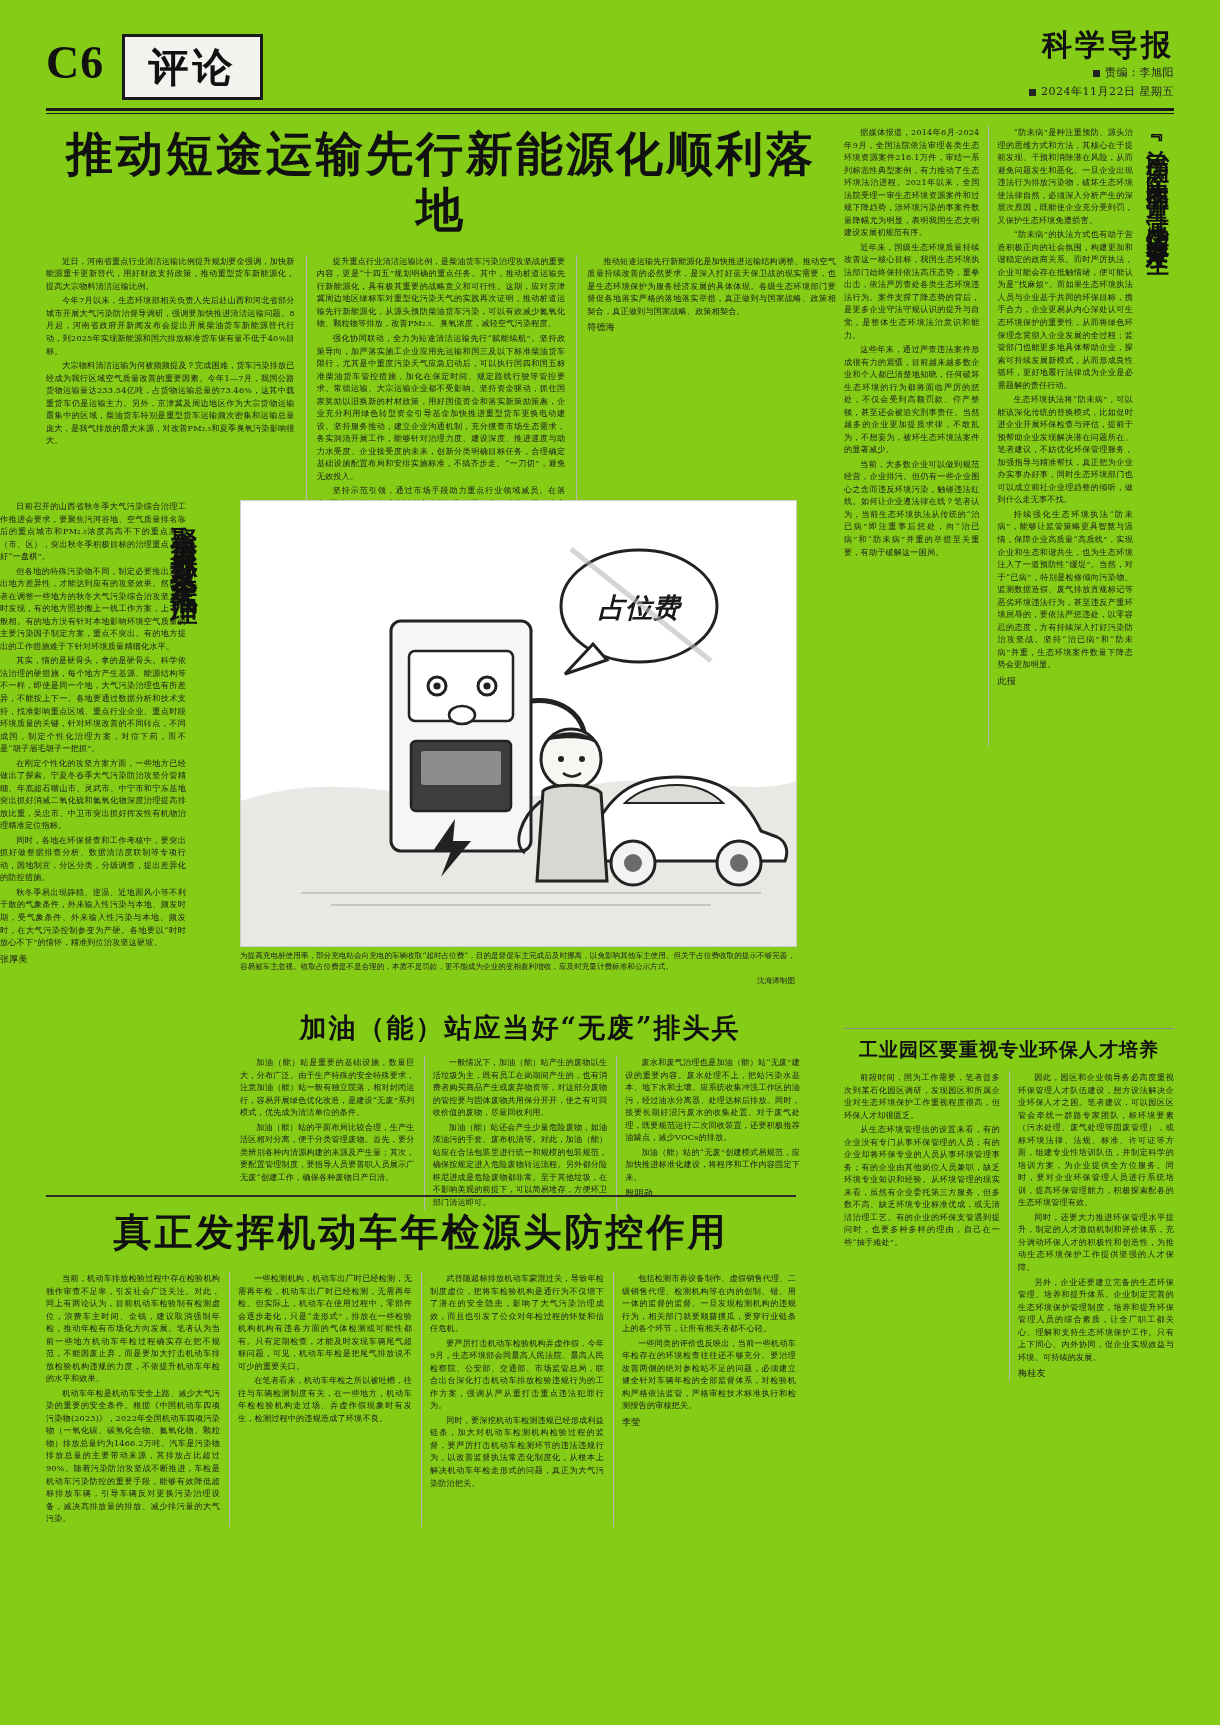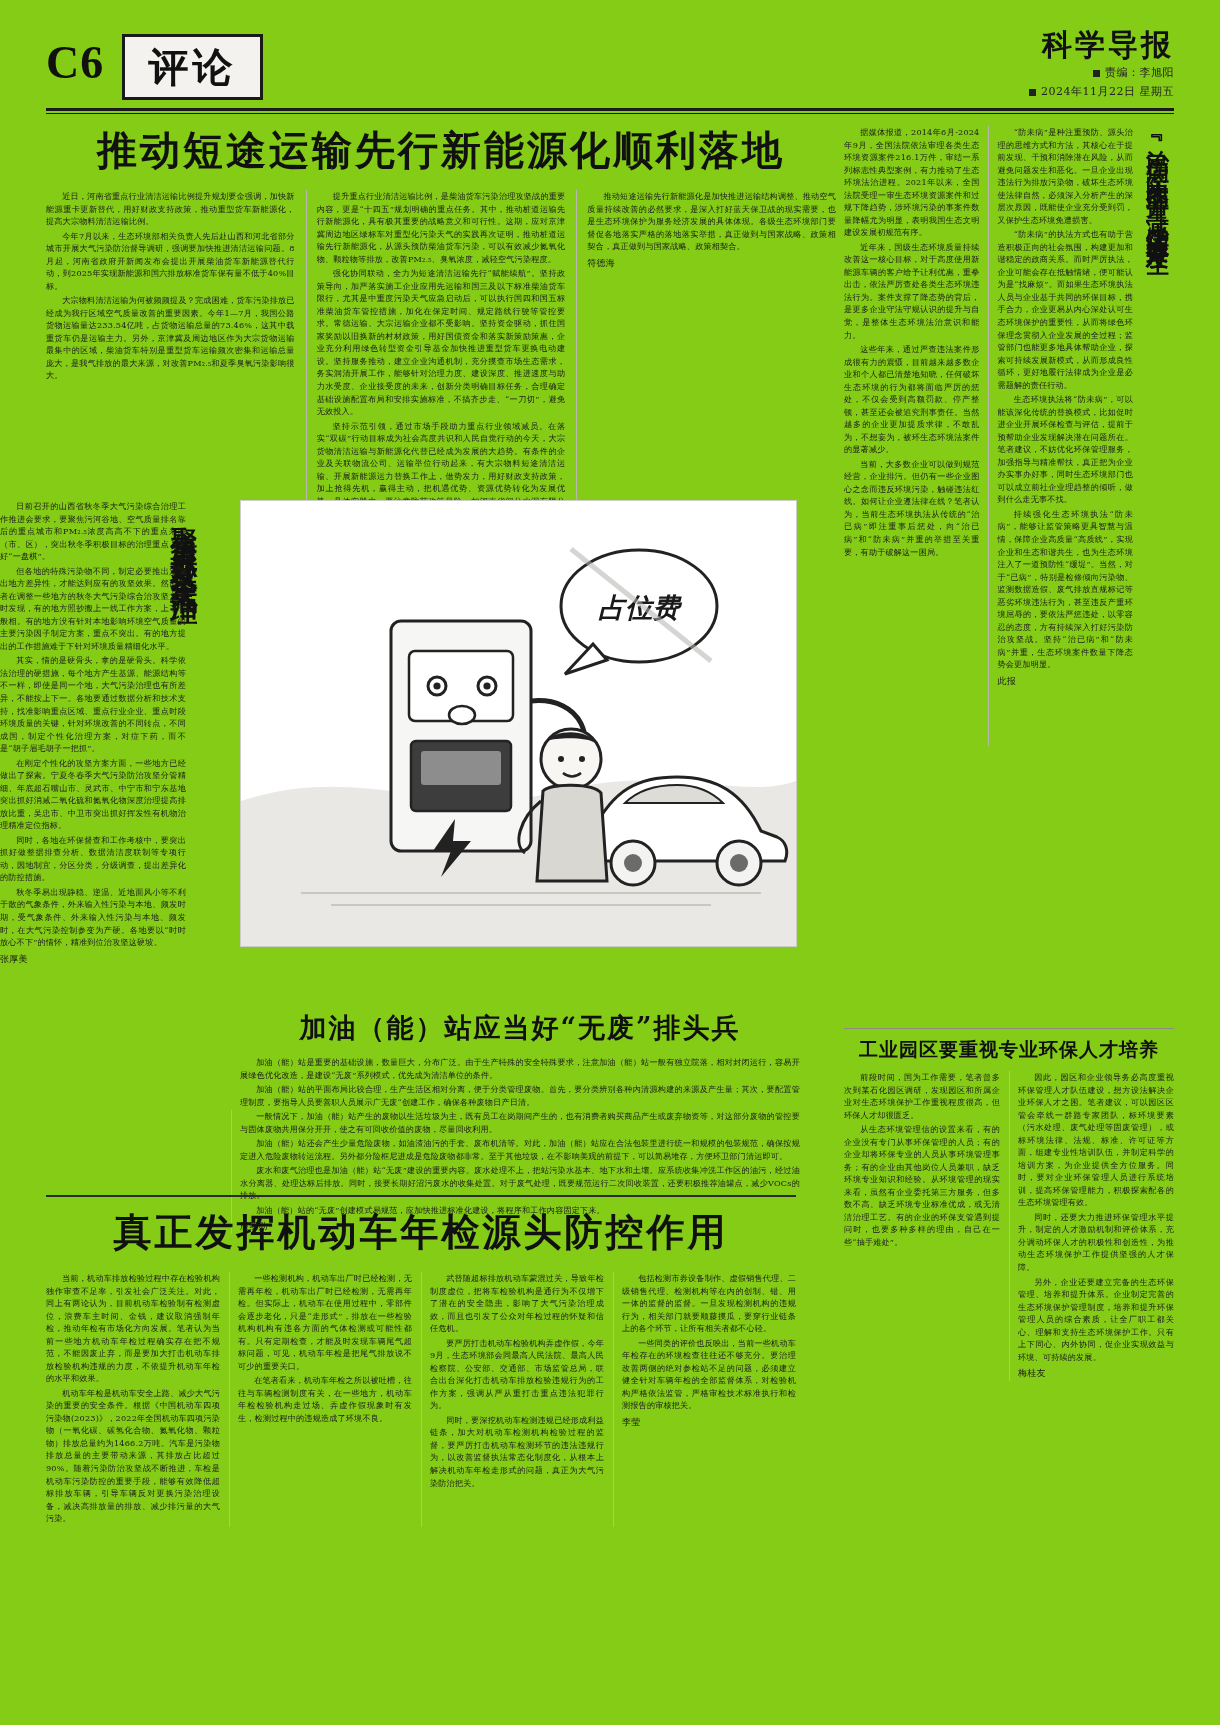--- a/index.html
+++ b/index.html
@@ -67,21 +67,21 @@
   .headline {
     font-weight:bold;
     font-family:"DejaVu Serif", serif;
     letter-spacing:2px;
   }
   .byline { text-align:left; font-size:9px; margin-top:4px; }
 
   
   .a1 { position:absolute; left:46px; top:126px; width:790px; }
   .a1 h1 {
-    margin:0; font-size:40px; text-align:center; font-weight:bold;
+    margin:0; font-size:47px; text-align:center; font-weight:bold;
     letter-spacing:3px; line-height:1.2;
   }
   .a1-cols {
     margin-top:16px;
     display:grid; grid-template-columns:1fr 1fr 1fr; column-gap:22px;
   }
   .a1-cols .col { position:relative; }
   .a1-cols .col + .col::before {
     content:""; position:absolute; left:-11px; top:0; bottom:0; border-left:1px solid #b9b7b1;
   }
@@ -128,21 +128,21 @@
     font-size:7.6px; line-height:1.5; text-align:justify; color:#222;
   }
   .cartoon-credit { text-align:right; font-size:7.6px; margin-top:2px;}
 
   
   .a3 { position:absolute; left:240px; top:1010px; width:560px; }
   .a3 h2 {
     margin:0; font-size:27px; text-align:center; font-weight:bold; letter-spacing:2px;
   }
   .a3-cols {
-    margin-top:10px; display:grid; grid-template-columns:1fr; column-gap:18px;
+    margin-top:10px; display:grid; grid-template-columns:1fr 1fr 1fr; column-gap:18px;
   }
   .a3-cols .col { position:relative; }
   .a3-cols .col + .col::before {
     content:""; position:absolute; left:-9px; top:0; bottom:0; border-left:1px solid #b9b7b1;
   }
 
   
   .a4 { position:absolute; right:46px; top:1018px; width:330px; }
   .a4 h2 { margin:0; font-size:19px; font-weight:bold; letter-spacing:1px; text-align:center;}
   .a4-cols { margin-top:8px; display:grid; grid-template-columns:1fr 1fr; column-gap:18px;}
@@ -205,21 +205,21 @@
       </div>
     </div>
   </div>
 
   <div class="rail">
     <div class="rail-inner">
       <div class="vert-head">『治已病』『防未病』并重 减少违法案件发生</div>
       <div class="rail-cols">
         <div class="col body-col">
           <p>据媒体报道，2014年6月-2024年9月，全国法院依法审理各类生态环境资源案件216.1万件，审结一系列标志性典型案例，有力推动了生态环境法治进程。2021年以来，全国法院受理一审生态环境资源案件和过规下降趋势，涉环境污染的事案件数量降幅尤为明显，表明我国生态文明建设发展初规范有序。</p>
-          <p>近年来，国级生态环境质量持续改善这一核心目标，对于高度使用新能源车辆的客户给予让利优惠，重拳出击，依法严厉查处各类生态环境违法行为。案件支撑了降态势的背后，是更多企业守法守规认识的提升与自觉，是整体生态环境法治意识和能力。</p>
+          <p>近年来，国级生态环境质量持续改善这一核心目标，我国生态环境执法部门始终保持依法高压态势，重拳出击，依法严厉查处各类生态环境违法行为。案件支撑了降态势的背后，是更多企业守法守规认识的提升与自觉，是整体生态环境法治意识和能力。</p>
           <p>这些年来，通过严查违法案件形成很有力的震慑，目前越来越多数企业和个人都已清楚地知晓，任何破坏生态环境的行为都将面临严厉的惩处，不仅会受到高额罚款、停产整顿，甚至还会被追究刑事责任。当然越多的企业更加提质求律，不敢乱为，不想妄为，被环生态环境法案件的显著减少。</p>
           <p>当前，大多数企业可以做到规范经营，企业排污。但仍有一些企业图心之念而违反环境污染，触碰违法红线。如何让企业遵法律在线？笔者认为，当前生态环境执法从传统的“治已病”即注重事后惩处，向“治已病”和“防未病”并重的举措至关重要，有助于破解这一困局。</p>
         </div>
         <div class="col body-col">
           <p>“防未病”是种注重预防、源头治理的思维方式和方法，其核心在于提前发现、干预和消除潜在风险，从而避免问题发生和恶化。一旦企业出现违法行为排放污染物，破坏生态环境使法律自然，必须深入分析产生的深层次原因，既能使企业充分受到罚，又保护生态环境免遭损害。</p>
           <p>“防未病”的执法方式也有助于营造积极正向的社会氛围，构建更加和谐稳定的政商关系。而时严厉执法，企业可能会存在抵触情绪，便可能认为是“找麻烦”。而如果生态环境执法人员与企业基于共同的环保目标，携手合力，企业更易从内心深处认可生态环境保护的重要性，从而将绿色环保理念贯彻入企业发展的全过程；监管部门也能更多地具体帮助企业，探索可持续发展新模式，从而形成良性循环，更好地履行法律成为企业是必需题解的责任行动。</p>
           <p>生态环境执法将“防未病”，可以能该深化传统的替换模式，比如促时进企业开展环保检查与评估，提前于预帮助企业发现解决潜在问题所在。笔者建议，不妨优化环保管理服务，加强指导与精准帮扶，真正把为企业办实事办好事，同时生态环境部门也可以成立前社企业理趋整的倾听，做到什么走无事不找。</p>
           <p>持续强化生态环境执法“防未病”，能够让监管策略更具智慧与温情，保障企业高质量“高质线”，实现企业和生态和谐共生，也为生态环境注入了一道预防性“缓堤”。当然，对于“已病”，特别是检修倾向污染物、监测数据造假、废气排放直规标记等恶劣环境违法行为，甚至违反产重环境屈辱的，要依法严惩违处，以零容忍的态度，方有持续深入打好污染防治攻坚战。坚持“治已病”和“防未病”并重，生态环境案件数量下降态势会更加明显。</p>
           <div class="byline">此报</div>
         </div>
@@ -287,20 +287,24 @@
         <path d="M302 290 C310 282 352 282 360 292 L366 380 L296 380 Z" fill="#d9d7d1" stroke="#222" stroke-width="3"></path>
         <path d="M300 300 C278 318 272 344 284 352" fill="none" stroke="#222" stroke-width="3"></path>
       </g>
 
       <g stroke="#c9c7c1" stroke-width="2">
         <path d="M60 392 H520"></path>
         <path d="M90 404 H470"></path>
       </g>
     </svg>
   </div>
+  <div class="cartoon-cap">
+    <div>为提高充电桩使用率，部分充电站会向充电的车辆收取“超时占位费”，目的是督促车主完成后及时挪离，以免影响其他车主使用。但关于占位费收取的提示不够完善，容易被车主忽视。收取占位费是不是合理的，本质不是罚款，更不能成为企业的变相盈利增收，应及时充量计费标准和公示方式。</div>
+    <div class="cartoon-credit">沈海涛制图</div>
+  </div>
 
   <div class="a3">
     <h2 class="headline">加油（能）站应当好“无废”排头兵</h2>
     <div class="a3-cols">
       <div class="col body-col">
         <p>加油（能）站是重要的基础设施，数量巨大，分布广泛。由于生产特殊的安全特殊要求，注意加油（能）站一般有独立院落，相对封闭运行，容易开展绿色优化改造，是建设“无废”系列模式，优先成为清洁单位的条件。</p>
         <p>加油（能）站的平面布局比较合理，生产生活区相对分离，便于分类管理废物。首先，要分类辨别各种内清源构建的来源及产生量；其次，要配置管理制度，要指导人员要善职人员展示广无废“创建工作，确保各种废物日产日清。</p>
       </div>
       <div class="col body-col">
         <p>一般情况下，加油（能）站产生的废物以生活垃圾为主，既有员工在岗期间产生的，也有消费者购买商品产生或废弃物资等，对这部分废物的管控要与固体废物共用保分开开，使之有可回收价值的废物，尽量回收利用。</p>

